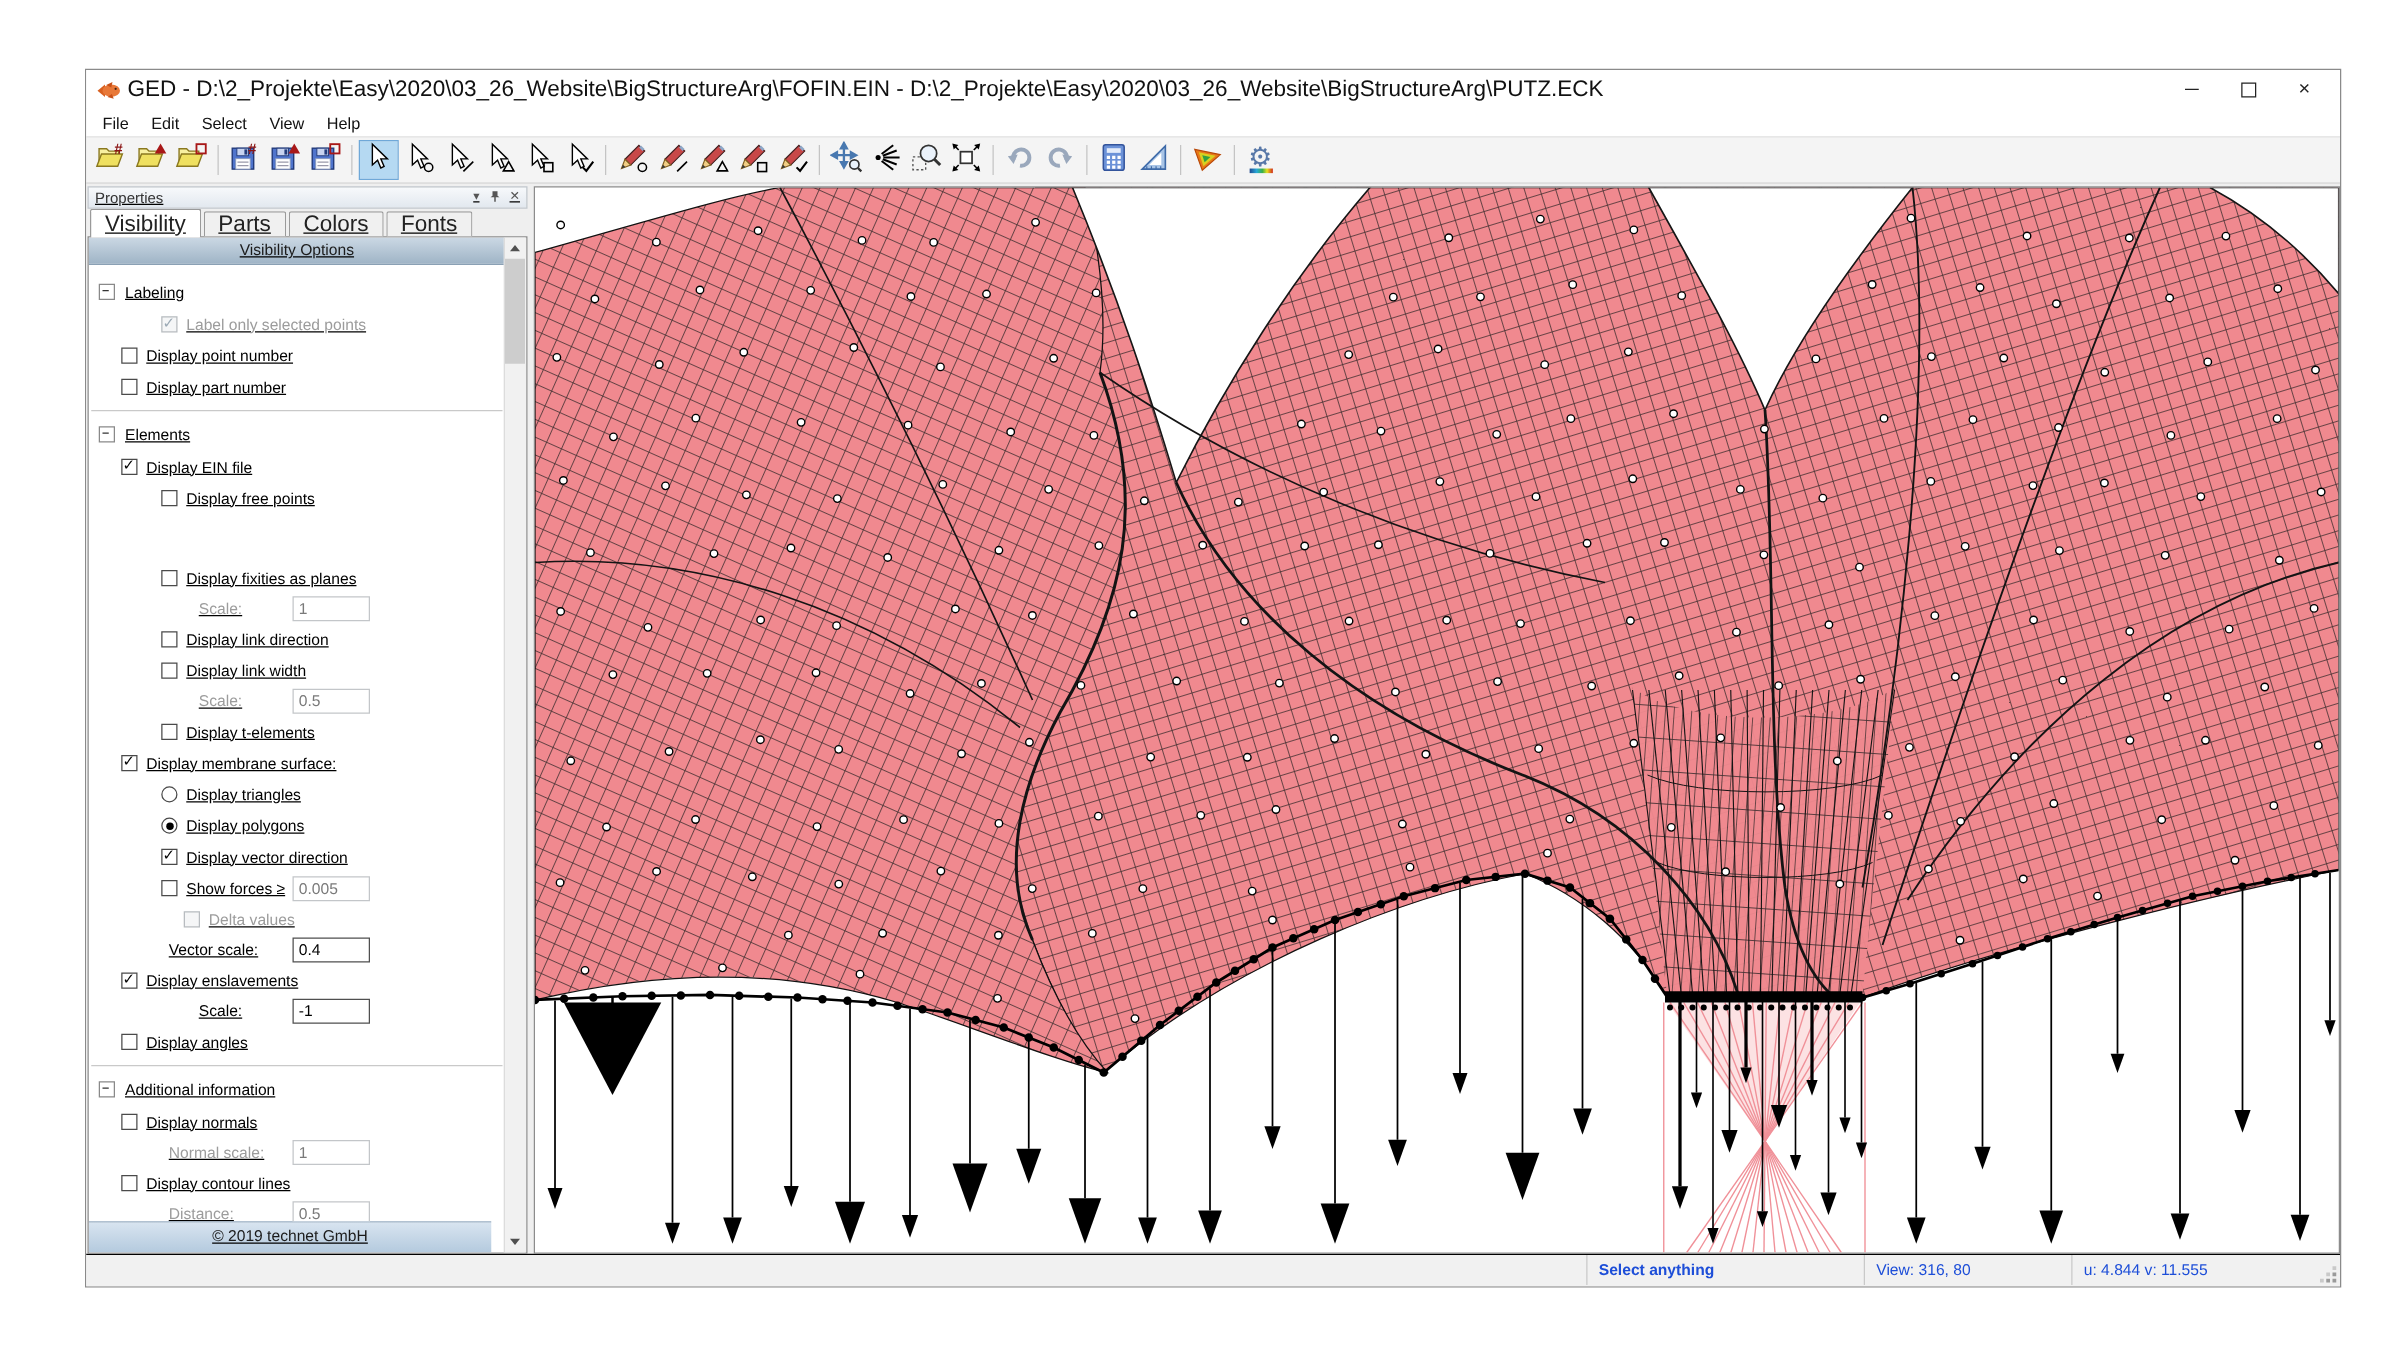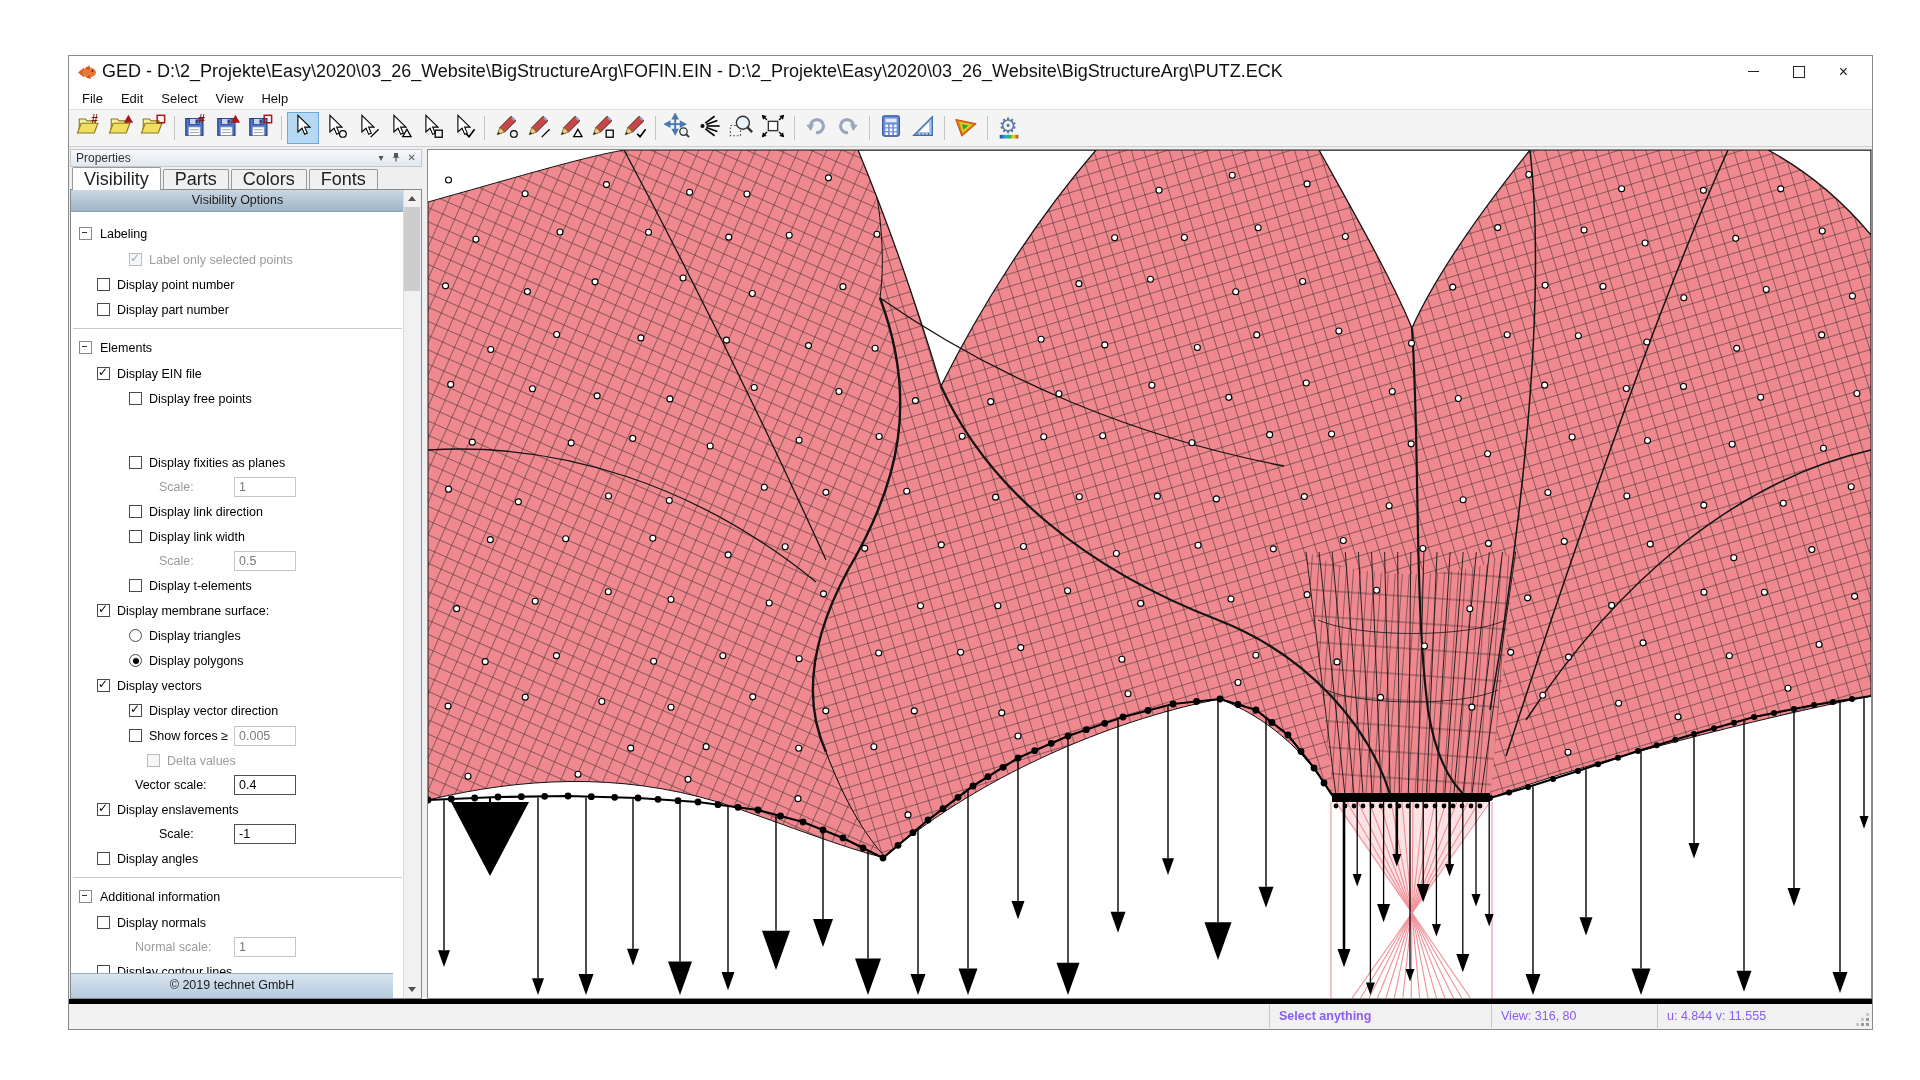--- a/index.html
+++ b/index.html
@@ -15,21 +15,21 @@
   .wc-max i{display:block;width:10px;height:10px;border:1px solid #222;}
   .wc-close{font-size:16px;line-height:16px;}
   .menubar{height:22px;flex:none;display:flex;align-items:center;padding-left:4px;background:#fff;}
   .menu-item{font-size:13px;color:#111;padding:2px 9px;}
   .toolbar{height:36px;flex:none;display:flex;align-items:center;background:#F4F4F4;
     border-top:1px solid #E2E2E2;border-bottom:1px solid #CFCFCF;padding-left:4px;}
   .tbtn{width:30px;height:30px;display:flex;align-items:center;justify-content:center;margin:0 1px;}
   .tbtn.sel{background:#B5D9F2;outline:1px solid #6FA8D8;}
   .tsep{width:1px;height:24px;background:#C4C4C4;margin:0 5px;flex:none;}
   .main{flex:1;display:flex;background:#EFEFEF;overflow:hidden;}
-  .panel{width:352px;flex:none;display:flex;flex-direction:column;margin:2px 0 0 1px;}
+  .panel{width:352px;flex:none;display:flex;flex-direction:column;margin:2px 0 0 1px;text-decoration:underline;}
   .panel-header{height:18px;flex:none;display:flex;align-items:center;padding:0 5px;font-size:12px;
     color:#333;background:linear-gradient(#F7F9FB,#E2E8EF);border:1px solid #C2C8CE;box-sizing:border-box;}
   .ph-icons{margin-left:auto;display:flex;align-items:center;gap:7px;color:#555;}
   .ph-icons span{font-size:10px;line-height:10px;}
   .tabs{height:22px;flex:none;display:flex;align-items:flex-end;padding-left:2px;position:relative;z-index:2;}
   .tab{height:19px;line-height:19px;padding:0 11px;font-size:18px;color:#222;background:#F0F0F0;
     border:1px solid #9A9A9A;border-bottom:none;border-radius:2px 2px 0 0;margin-right:2px;}
   .tab.active{height:22px;line-height:22px;background:#FFF;margin-bottom:-1px;}
   .panel-body{flex:1;border:1px solid #8A8A8A;background:#FFF;display:flex;flex-direction:column;
     overflow:hidden;position:relative;box-sizing:border-box;}
@@ -63,22 +63,22 @@
   .vscroll{position:absolute;top:0;right:0;width:17px;bottom:0;background:#F1F1F1;
     border-left:1px solid #DCDCDC;}
   .vs-up,.vs-dn{position:absolute;left:0;width:16px;height:17px;background:#F1F1F1;}
   .vs-up{top:0;} .vs-dn{bottom:0;}
   .vs-up::after,.vs-dn::after{content:"";position:absolute;left:4px;border-left:4px solid transparent;
     border-right:4px solid transparent;}
   .vs-up::after{top:6px;border-bottom:5px solid #505050;}
   .vs-dn::after{bottom:6px;border-top:5px solid #505050;}
   .vs-thumb{position:absolute;left:0;top:17px;width:16px;height:84px;background:#CDCDCD;}
   .canvas-wrap{flex:1;margin:2px 0 0 5px;border:1px solid #8C8C8C;background:#fff;overflow:hidden;}
-  .statusbar{height:25px;flex:none;background:#F1F1F1;border-top:5px solid #000000;position:relative;
-    font-size:12.5px;color:#8b5cf6;}
+  .statusbar{height:25px;flex:none;background:#F1F1F1;border-top:1px solid #000000;position:relative;
+    font-size:12.5px;color:#1d4ed8;}
   .sb-field{position:absolute;top:0;height:24px;line-height:24px;padding-left:9px;
     border-left:1px solid #C9C9C9;box-sizing:border-box;white-space:nowrap;}
   .sb-hint{left:1200px;width:190px;font-weight:bold;}
   .sb-view{left:1422px;width:198px;}
   .sb-uv{left:1588px;width:200px;}
   .sb-grip{position:absolute;right:3px;bottom:3px;width:3px;height:3px;background:#9a9a9a;
     box-shadow:-5px 0 #9a9a9a,0 -5px #9a9a9a,-5px -5px #c9c9c9,-10px 0 #c9c9c9,0 -10px #c9c9c9;}
 </style>
 </head>
 <body>
@@ -457,24 +457,20 @@
               <span class="cb checked"></span>
               <span class="lbl">Display membrane surface:</span>
             </div>
             <div class="row" style="height: 25px; padding-left: 58px;">
               <span class="radio"></span>
               <span class="lbl">Display triangles</span>
             </div>
             <div class="row" style="height: 25px; padding-left: 58px;">
               <span class="radio on"></span>
               <span class="lbl">Display polygons</span>
-            </div>
-            <div class="row" style="height: 25px; padding-left: 26px;">
-              <span class="cb checked"></span>
-              <span class="lbl">Display vectors</span>
             </div>
             <div class="row" style="height: 25px; padding-left: 58px;">
               <span class="cb checked"></span>
               <span class="lbl">Display vector direction</span>
             </div>
             <div class="row" style="height: 25px; padding-left: 58px;">
               <span class="cb"></span>
               <span class="lbl">Show forces ≥</span>
               <input class="fld-input disabled" value="0.005" style="">
             </div>

